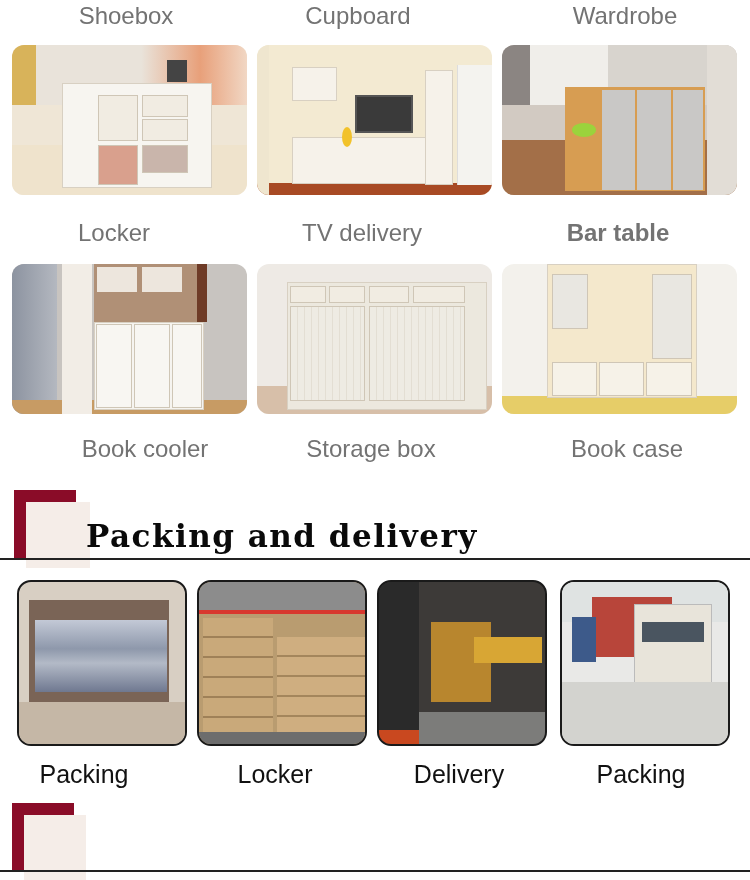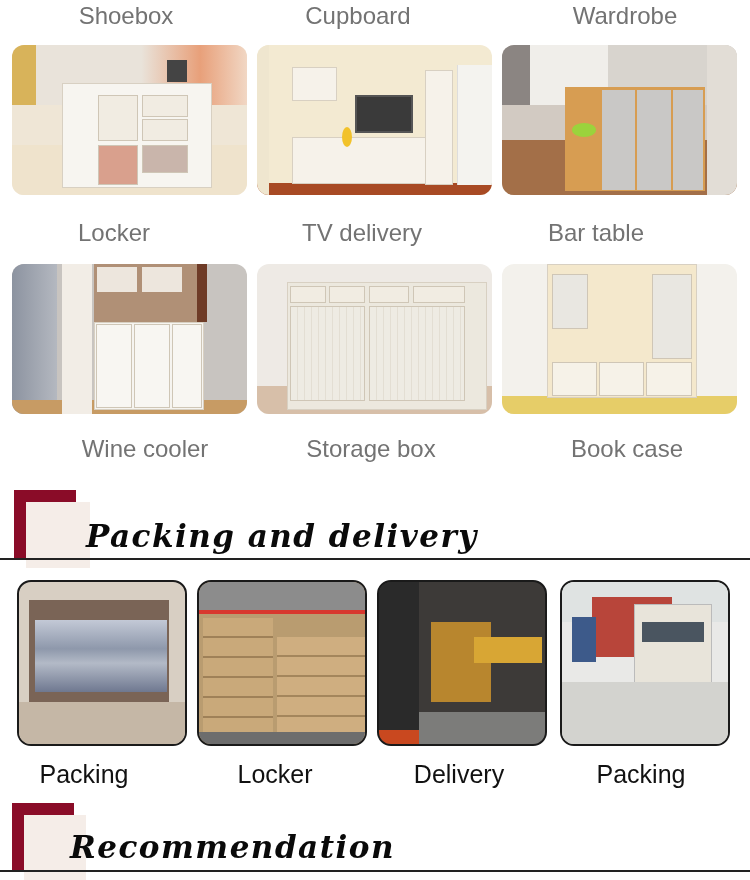--- a/index.html
+++ b/index.html
@@ -19,21 +19,21 @@
   .cat-photo .door { position: absolute; border: 1px solid #cfc6b6; background: #f1ece2; }
 
   .section-header { position: absolute; left: 0; width: 750px; height: 70px; }
   .section-header .bracket-dark {
     position: absolute; background: #8a0c28;
   }
   .section-header .bracket-light { position: absolute; background: #f5ede8; }
   .section-header .rule { position: absolute; left: 0; right: 0; height: 2px; background: #222; }
   .section-header .title {
     position: absolute; font-family: "DejaVu Serif", serif; font-weight: bold;
-    font-size: 31px; color: #0a0a0a; letter-spacing: 1.5px; white-space: nowrap; font-style: italic;
+    font-size: 31px; color: #0a0a0a; letter-spacing: 1.5px; white-space: nowrap;
   }
 
   .step-photo {
     position: absolute; width: 170px; height: 166px; border: 2px solid #1a1a1a; border-radius: 14px; overflow: hidden;
   }
   .step-label {
     position: absolute; font-size: 25px; color: #111; transform: translateX(-50%); white-space: nowrap; line-height: 1;
   }
 </style>
 </head>
@@ -72,21 +72,21 @@
   <div style="position:absolute; left:63px; top:42px; width:140px; height:104px; background:#d79d52;"></div>
   <div style="position:absolute; left:100px; top:45px; width:33px; height:100px; background:#c9c8c6;"></div>
   <div style="position:absolute; left:135px; top:45px; width:34px; height:100px; background:#c9c8c6;"></div>
   <div style="position:absolute; left:171px; top:45px; width:30px; height:100px; background:#c9c8c6;"></div>
   <div style="position:absolute; left:70px; top:78px; width:24px; height:14px; background:#9bd33c; border-radius:50%;"></div>
   <div style="position:absolute; left:205px; top:0; width:30px; height:150px; background:#e2ddd6;"></div>
 </div>
 
 <div class="cat-label" style="left:114px; top:221px;">Locker</div>
 <div class="cat-label" style="left:362px; top:221px;">TV delivery</div>
-<div class="cat-label" style="left:596px; top:221px;">Bar table</div>
+<div class="cat-label" style="left:618px; top:221px;font-weight:bold;">Bar table</div>
 
 <div class="cat-photo" style="left:12px; top:264px; background:#c8c4c0;">
   <div style="position:absolute; left:0; top:0; width:45px; height:150px; background:linear-gradient(90deg,#8c93a0,#b4b8c0);"></div>
   <div class="floor" style="height:14px; background:#c79b64;"></div>
   <div style="position:absolute; left:50px; top:0; width:30px; height:150px; background:#f2ede6;"></div>
   <div style="position:absolute; left:82px; top:0; width:110px; height:58px; background:#b09076;"></div>
   <div style="position:absolute; left:85px; top:3px; width:40px; height:25px; background:#ede6dd;"></div>
   <div style="position:absolute; left:130px; top:3px; width:40px; height:25px; background:#ede6dd;"></div>
   <div class="furn" style="left:82px; top:58px; width:110px; height:88px; background:#f6f4f0;"></div>
   <div class="door" style="left:84px; top:60px; width:36px; height:84px; background:#f8f6f2;"></div>
@@ -109,21 +109,21 @@
 <div class="cat-photo" style="left:502px; top:264px; background:#f3f1ec;">
   <div class="floor" style="height:18px; background:#e6cd68;"></div>
   <div class="furn" style="left:45px; top:0; width:150px; height:134px; background:#f4e8cc;"></div>
   <div class="door" style="left:50px; top:10px; width:36px; height:55px; background:#e9e7e1;"></div>
   <div class="door" style="left:150px; top:10px; width:40px; height:85px; background:#e9e7e1;"></div>
   <div class="door" style="left:50px; top:98px; width:45px; height:34px; background:#f6f2e8;"></div>
   <div class="door" style="left:97px; top:98px; width:45px; height:34px; background:#f6f2e8;"></div>
   <div class="door" style="left:144px; top:98px; width:46px; height:34px; background:#f6f2e8;"></div>
 </div>
 
-<div class="cat-label" style="left:145px; top:437px;">Wine cooler</div>
+<div class="cat-label" style="left:145px; top:437px;">Book cooler</div>
 <div class="cat-label" style="left:371px; top:437px;">Storage box</div>
 <div class="cat-label" style="left:627px; top:437px;">Book case</div>
 
 <div class="section-header" style="top:488px;">
   <div class="bracket-dark" style="left:14px; top:2px; width:62px; height:68px;"></div>
   <div class="bracket-light" style="left:26px; top:14px; width:64px; height:66px;"></div>
   <div class="rule" style="top:70px;"></div>
   <div class="title" style="left:86px; top:30px;">Packing and delivery</div>
 </div>
 
@@ -160,14 +160,13 @@
 
 <div class="step-label" style="left:84px; top:762px;">Packing</div>
 <div class="step-label" style="left:275px; top:762px;">Locker</div>
 <div class="step-label" style="left:459px; top:762px;">Delivery</div>
 <div class="step-label" style="left:641px; top:762px;">Packing</div>
 
 <div class="section-header" style="top:803px;">
   <div class="bracket-dark" style="left:12px; top:0; width:62px; height:68px;"></div>
   <div class="bracket-light" style="left:24px; top:12px; width:62px; height:68px;"></div>
   <div class="rule" style="top:67px;"></div>
-  <div class="title" style="left:70px; top:26px;">Recommendation</div>
 </div>
 
 </body></html>

